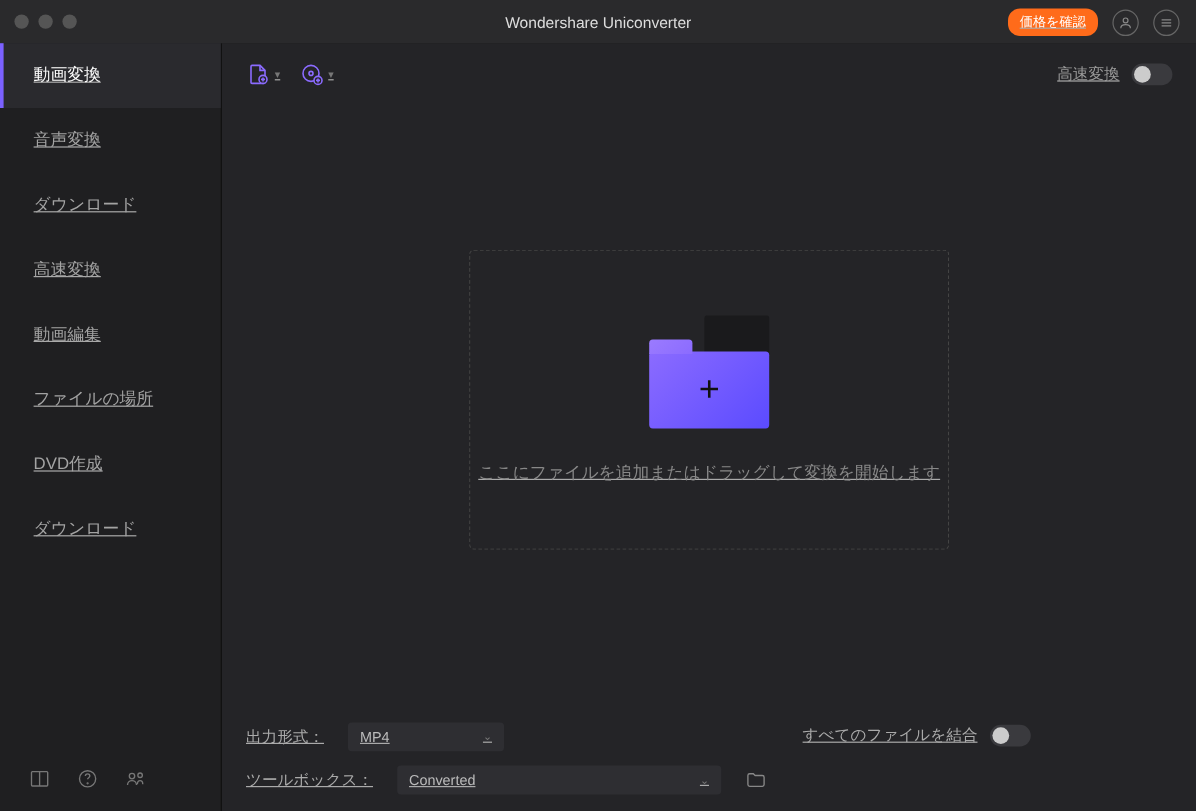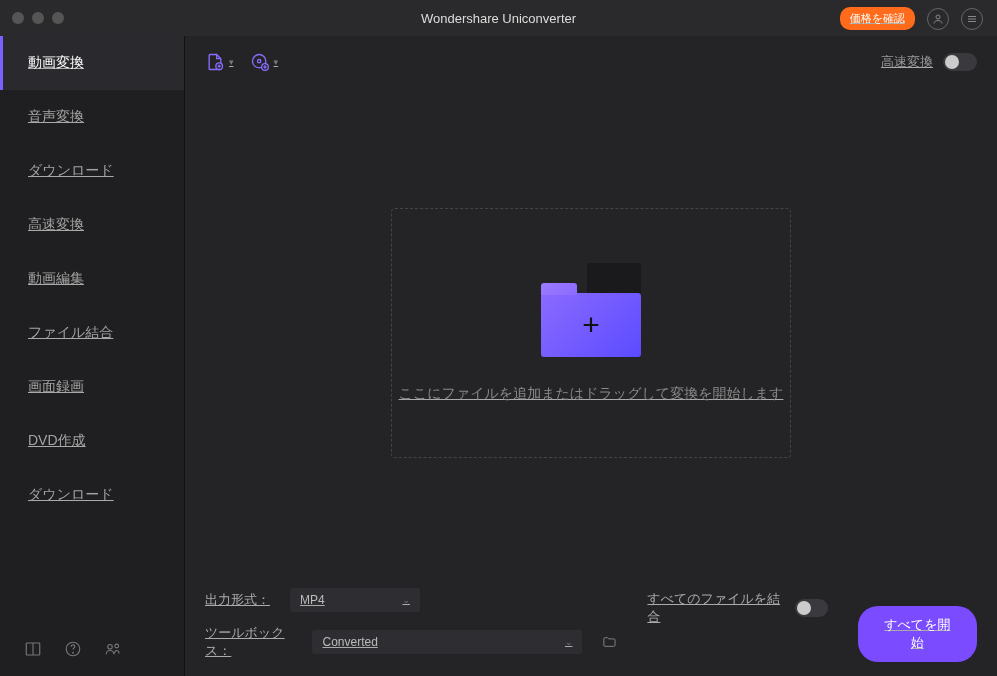--- a/index.html
+++ b/index.html
@@ -75,22 +75,21 @@
 </div>
 
 <div class="body">
   <div class="sidebar">
     <div class="side-items" id="side-items">
         <div class="side-item active">動画変換</div>
         <div class="side-item">音声変換</div>
         <div class="side-item">ダウンロード</div>
         <div class="side-item">高速変換</div>
         <div class="side-item">動画編集</div>
-        <div class="side-item">ファイル結合</div>
-        <div class="side-item">画面録画</div>
+        <div class="side-item">ファイルの場所</div>
         <div class="side-item">DVD作成</div>
         <div class="side-item">ダウンロード</div>
       </div>
     <div class="side-footer">
       <svg width="18" height="18" viewBox="0 0 24 24" fill="none" stroke="#777" stroke-width="1.5">
           <rect x="3" y="4" width="18" height="16" rx="1"></rect>
           <line x1="12" y1="4" x2="12" y2="20"></line>
         </svg>
       <svg width="18" height="18" viewBox="0 0 24 24" fill="none" stroke="#777" stroke-width="1.5">
           <circle cx="12" cy="12" r="9"></circle>
@@ -164,16 +163,15 @@
           </div>
           <svg class="folder-ico" width="18" height="18" viewBox="0 0 24 24" fill="none" stroke="#888" stroke-width="1.5">
               <path d="M3 7a2 2 0 012-2h4l2 2h8a2 2 0 012 2v8a2 2 0 01-2 2H5a2 2 0 01-2-2V7z"></path>
             </svg>
         </div>
       </div>
       <div class="merge">
         <span>すべてのファイルを結合</span>
         <div class="toggle"></div>
       </div>
-      <button class="start-btn">すべてを開始</button>
     </div>
   </div>
 </div>
 
 </body></html>

